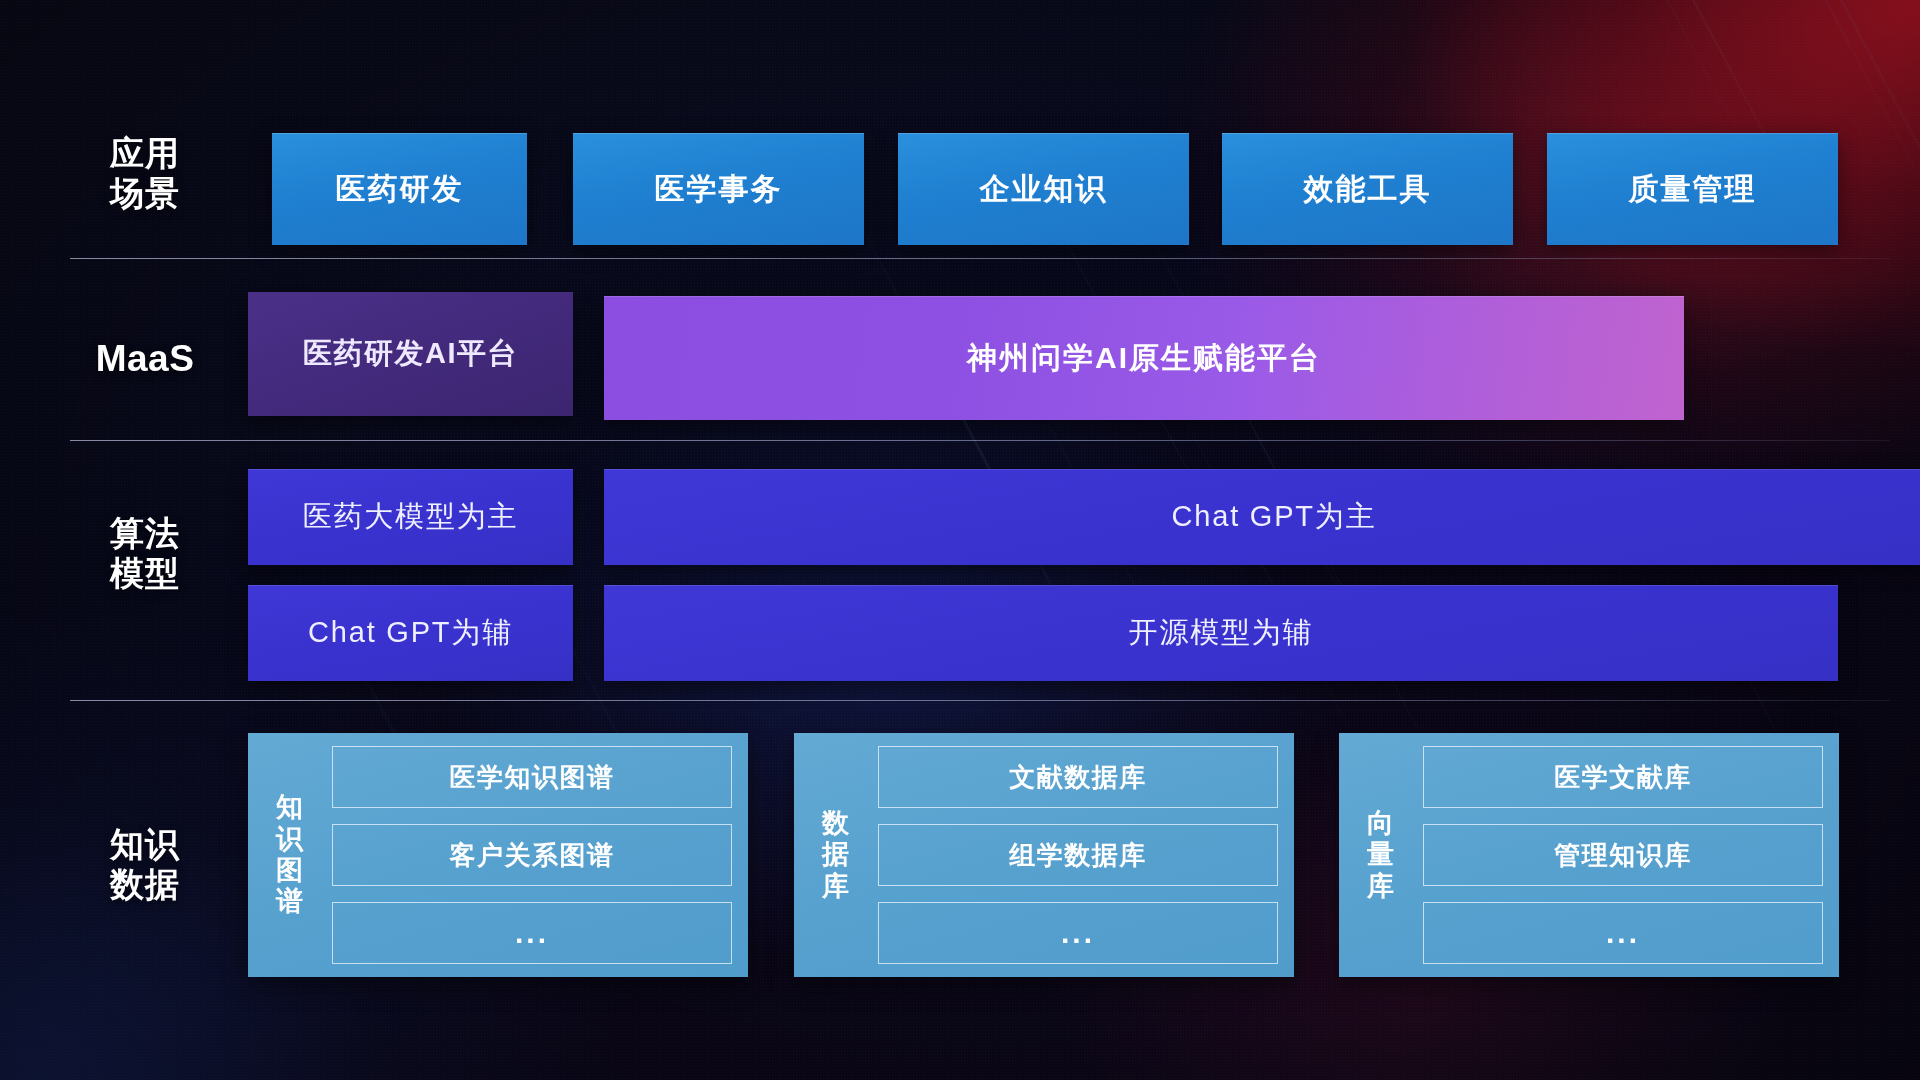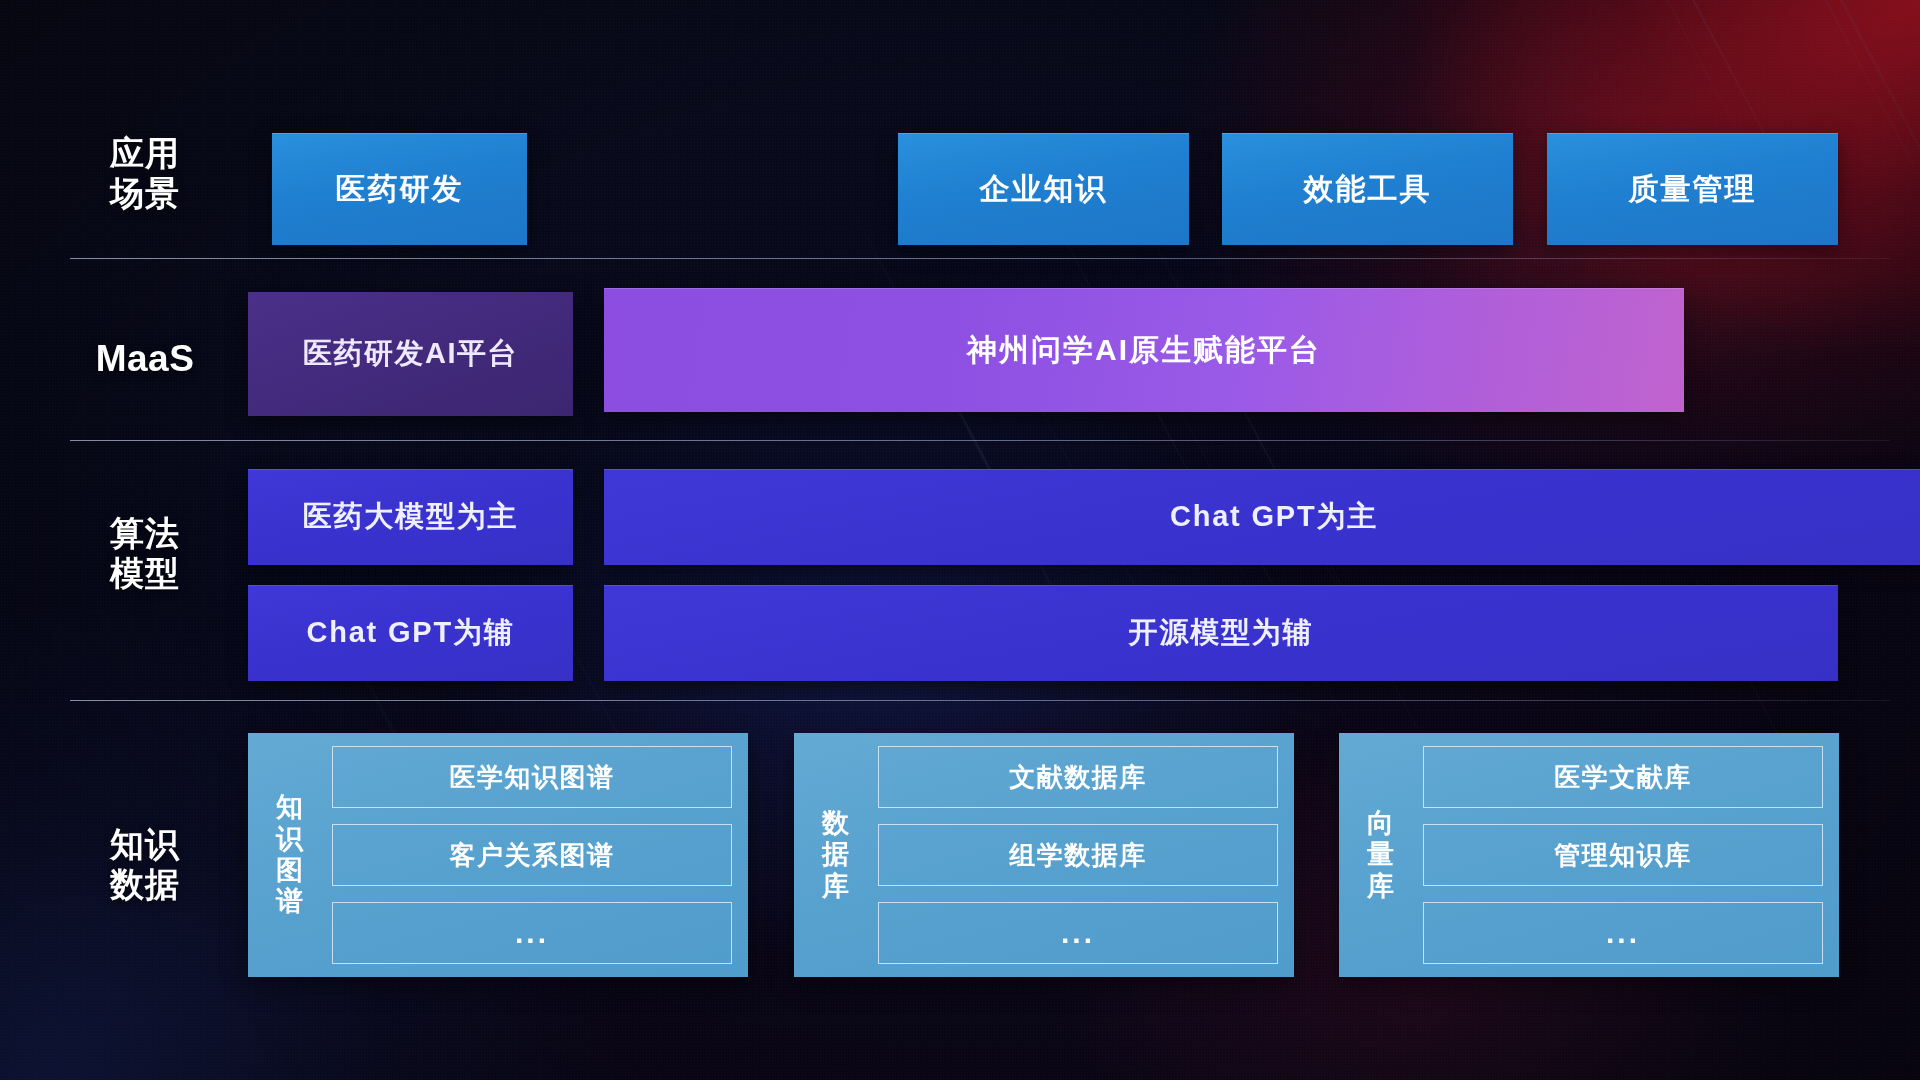--- a/index.html
+++ b/index.html
@@ -86,21 +86,21 @@
     display: flex; align-items: center; justify-content: center;
     color: #ffffff; font-size: 30px; font-weight: bold; letter-spacing: 2px;
     box-shadow: 0 6px 22px rgba(0,0,0,.42), inset 0 1px 0 rgba(255,255,255,.16);
   }
 
   
   .algbox {
     position: absolute; height: 96px;
     background: linear-gradient(170deg, #4038d6 0%, #3a32cf 50%, #3730c6 100%);
     display: flex; align-items: center; justify-content: center;
-    color: #eef0ff; font-size: 29px; font-weight: bold; letter-spacing: 1.8px;
+    color: #eef0ff; font-size: 29px; font-weight: normal; letter-spacing: 1.8px;
     box-shadow: 0 6px 18px rgba(0,0,0,.45), inset 0 1px 0 rgba(255,255,255,.12);
   }
 
   
   .kcard {
     position: absolute; height: 244px;
     background: linear-gradient(165deg, #63aad4 0%, #57a1cf 50%, #509ccb 100%);
     display: flex; align-items: stretch;
     padding: 13px 16px 13px 14px;
     box-shadow: 0 8px 24px rgba(0,0,0,.45);
@@ -155,32 +155,33 @@
   <div class="bg-layer vign"></div>
 
   <div id="content">
 
     <div class="rowlabel" style="left:70px; top:133px;">
       <div>应用</div>
       <div>场景</div>
     </div>
 
     <div class="appbox" style="left:248px; top:133px; width:255px;margin-left:24px;">医药研发</div>
+    <div class="appbox" style="left:573px; top:133px; width:291px;">医学事务</div>
     <div class="appbox" style="left:898px; top:133px; width:291px;">企业知识</div>
     <div class="appbox" style="left:1547px; top:133px; width:291px;">质量管理</div>
     <div class="appbox" style="left:1222px; top:133px; width:291px;">效能工具</div>
 
     <div class="divider" style="top:258px;"></div>
 
     <div class="rowlabel maas" style="left:70px; top:337px;">
       <div>MaaS</div>
     </div>
 
     <div class="maas-left" style="left:248px; top:292px; width:325px;">医药研发AI平台</div>
-    <div class="maas-right" style="left:604px; top:288px; width:1080px;">神州问学AI原生赋能平台</div>
+    <div class="maas-right" style="left:604px; top:296px; width:1080px;">神州问学AI原生赋能平台</div>
 
     <div class="divider" style="top:440px;"></div>
 
     <div class="rowlabel" style="left:70px; top:513px;">
       <div>算法</div>
       <div>模型</div>
     </div>
 
     <div class="algbox" style="left:248px; top:469px; width:325px;">医药大模型为主</div>
     <div class="algbox" style="left:604px; top:469px; width:1340px;">Chat GPT为主</div>

